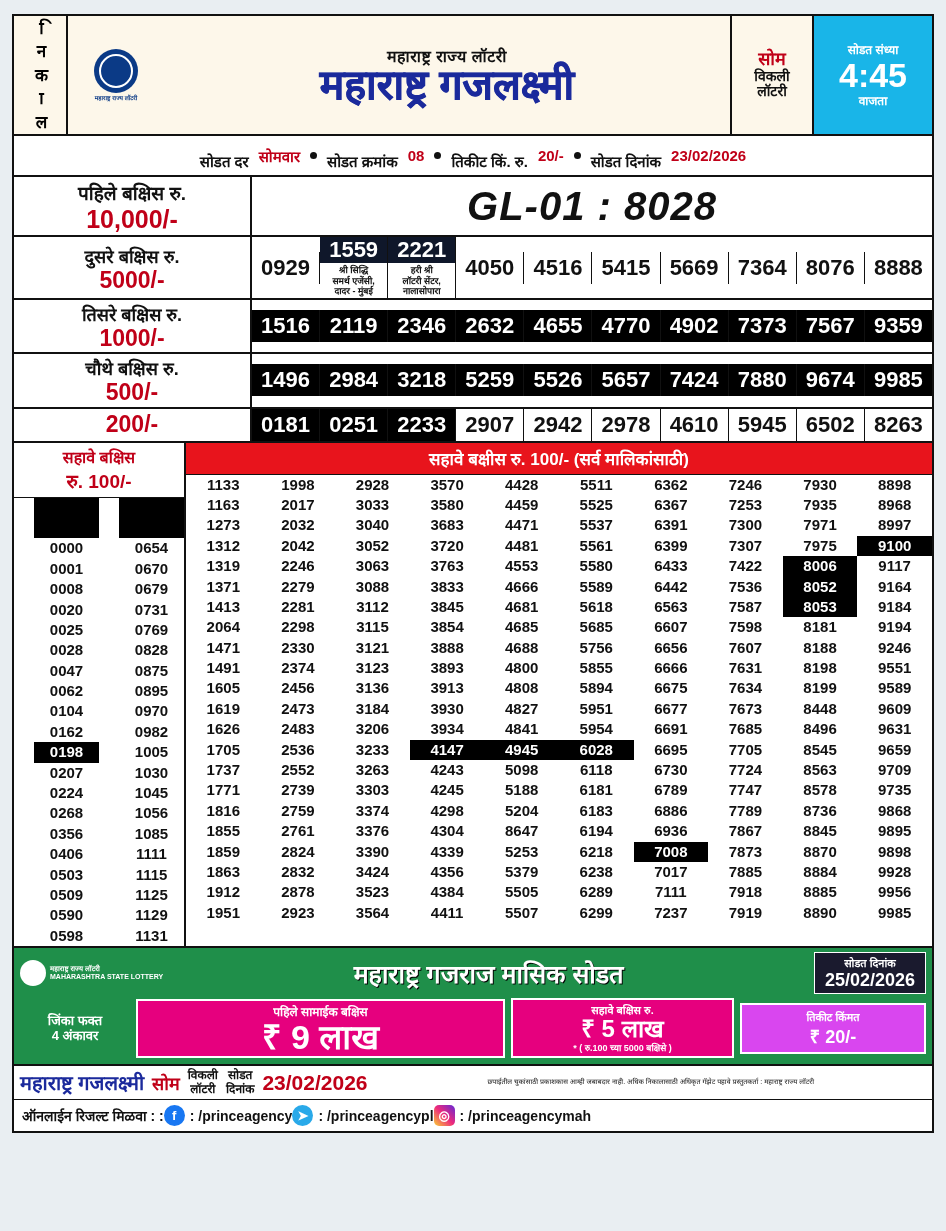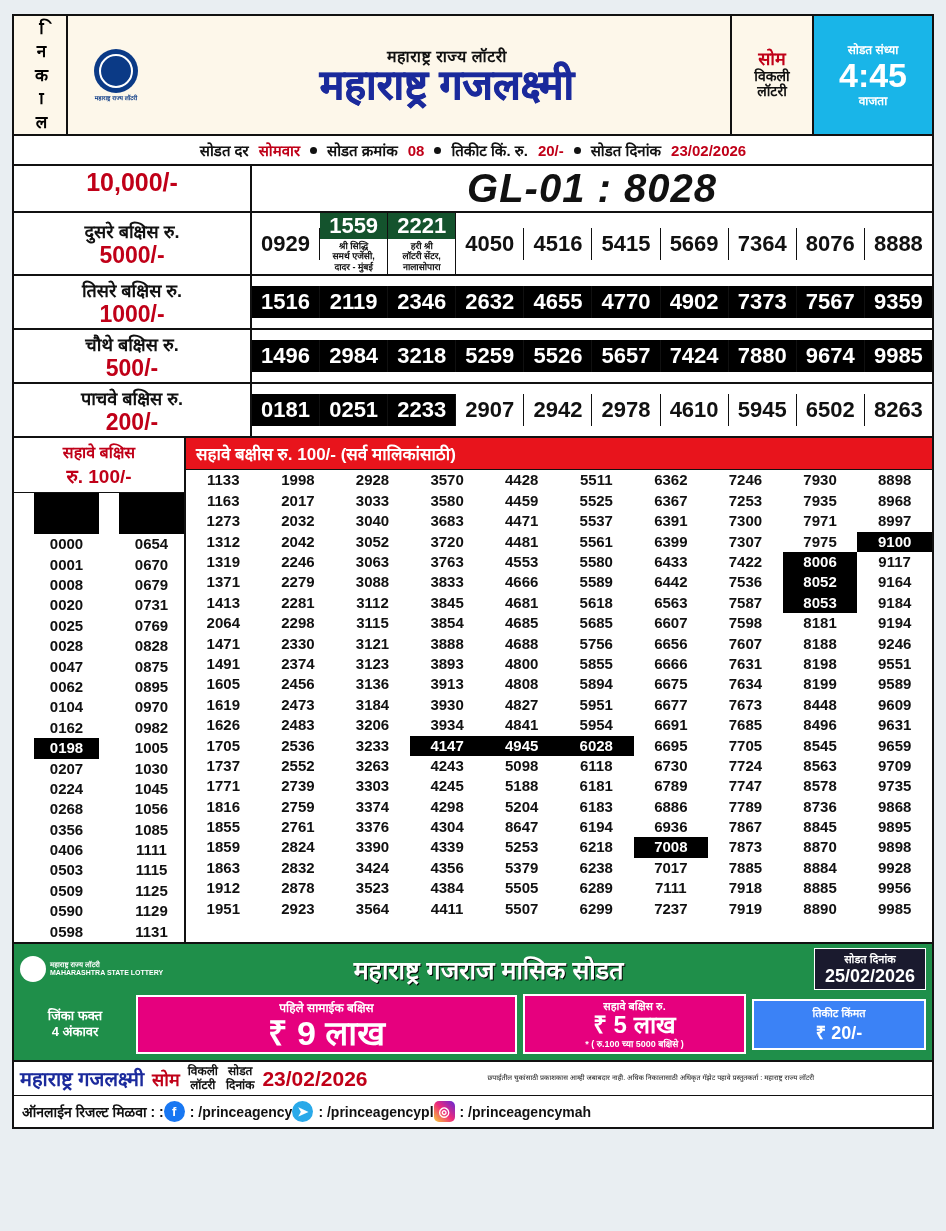--- a/index.html
+++ b/index.html
@@ -38,21 +38,21 @@
     display:flex;flex-direction:column;align-items:center;justify-content:center;}
   .hdr-time .t1{font-size:12px;font-weight:bold;}
   .hdr-time .t2{font-size:34px;font-weight:bold;line-height:1;}
   .hdr-time .t3{font-size:12px;font-weight:bold;}
   
   .strip{
     display:flex;align-items:center;justify-content:center;gap:10px;
     font-size:15px;font-weight:bold;background:#fff;border-bottom:2px solid #111;padding:4px 0;
   }
   .strip .red{color:#c00018;}
-  .strip .blk{color:#111;}
+  .strip .blk{color:#111;margin-top:11px;}
   .dot{width:7px;height:7px;border-radius:50%;background:#111;display:inline-block;}
   
   .first{display:flex;border-bottom:2px solid #111;}
   .first-left{width:236px;border-right:2px solid #111;text-align:center;padding:3px 0;}
   .first-left .a{font-size:19px;font-weight:bold;color:#111;}
   .first-left .b{font-size:25px;font-weight:bold;color:#c00018;line-height:1.05;}
   .first-right{flex:1;display:flex;align-items:center;justify-content:center;}
   .first-right .num{font-size:40px;font-weight:bold;letter-spacing:1px;color:#111;font-style:italic;}
   
   .common{background:#101a5c;color:#fff;text-align:center;font-size:14px;font-weight:bold;padding:4px 0;
@@ -64,34 +64,34 @@
   .plabel .a{font-size:18px;font-weight:bold;color:#111;}
   .plabel .b{font-size:23px;font-weight:bold;color:#c00018;line-height:1.05;}
   .pnums{flex:1;display:flex;align-items:center;}
   .pcell{
     flex:1;border-right:1px solid #111;display:flex;align-items:center;justify-content:center;
     font-size:22px;font-weight:bold;color:#111;padding:3px 0;
   }
   .pcell:last-child{border-right:none;}
   .pcell.inv{background:#000;color:#fff;}
   .pcell.agency{flex-direction:column;justify-content:flex-start;padding:0;}
-  .agency .top{width:100%;text-align:center;background:#14532d;color:#fff;font-size:22px;font-weight:bold;}
+  .agency .top{width:100%;text-align:center;background:#0f172a;color:#fff;font-size:22px;font-weight:bold;}
   .agency .ad{font-size:9px;font-weight:bold;color:#111;line-height:1.15;text-align:center;padding:2px 1px;}
   
   .row2 .pcell{font-size:22px;}
   
   .sixth{display:flex;border-bottom:2px solid #111;}
   .sixth-left{width:170px;border-right:2px solid #111;}
   .sixth-left .cap{background:#fff;text-align:center;padding:3px 0;border-bottom:1px solid #111;}
   .sixth-left .cap .a{font-size:16px;font-weight:bold;color:#c00018;}
   .sixth-left .cap .b{font-size:19px;font-weight:bold;color:#c00018;}
   .sixth-left .grid{display:flex;}
   .sixth-left .col{flex:1;margin-left:20px;}
   .sixth-right{flex:1;}
-  .sixth-banner{background:#e8141c;color:#fff;text-align:left;font-weight:bold;font-size:17px;padding:4px 10px;
+  .sixth-banner{background:#e8141c;color:#fff;text-align:center;font-weight:bold;font-size:17px;padding:4px 16px;
     border-bottom:1px solid #111;}
   .numgrid{display:flex;}
   .numcol{flex:1;}
   .cell{
     height:20.4px;line-height:20.4px;text-align:center;font-size:15px;font-weight:bold;
     color:#111;background:#fff;
   }
   .cell.inv{background:#000;color:#fff;}
   .cell.blank{background:#000;color:#000;}
   
@@ -107,21 +107,21 @@
   .promo-date .b{font-size:18px;font-weight:bold;}
   .promo-bottom{display:flex;align-items:center;gap:6px;margin-top:4px;}
   .promo-zinka{color:#fff;font-size:13px;font-weight:bold;text-align:center;line-height:1.2;width:110px;}
   .promo-big{flex:1;background:#e6007e;border:2px solid #fff;color:#fff;text-align:center;padding:2px 4px;}
   .promo-big .sm{font-size:12px;font-weight:bold;}
   .promo-big .lg{font-size:34px;font-weight:bold;line-height:1;}
   .promo-5l{width:215px;background:#e6007e;border:2px solid #fff;text-align:center;color:#fff;padding:2px;}
   .promo-5l .a{font-size:11px;font-weight:bold;}
   .promo-5l .b{font-size:24px;font-weight:bold;line-height:1;}
   .promo-5l .c{font-size:9px;font-weight:bold;}
-  .promo-ticket{width:150px;background:#3b82f6;color:#fff;text-align:center;padding:4px 10px;
+  .promo-ticket{width:150px;background:#d946ef;color:#fff;text-align:center;padding:4px 16px;
     border:2px solid #fff;}
   .promo-ticket .a{font-size:11px;font-weight:bold;}
   .promo-ticket .b{font-size:18px;font-weight:bold;}
   
   .foot1{display:flex;align-items:center;background:#fff;border-bottom:1px solid #111;padding:3px 6px;gap:8px;}
   .foot1 .f-title{font-size:20px;font-weight:bold;color:#1b2a9c;}
   .foot1 .f-som{font-size:18px;font-weight:bold;color:#c00018;}
   .foot1 .f-wkly{font-size:12px;font-weight:bold;color:#111;line-height:1.1;text-align:center;}
   .foot1 .f-dl{font-size:12px;font-weight:bold;color:#111;line-height:1.1;text-align:center;}
   .foot1 .f-date{font-size:21px;font-weight:bold;color:#c00018;}
@@ -175,20 +175,21 @@
       <span class="dot"></span>
       <span class="blk">तिकीट किं. रु.</span>
       <span class="red">20/-</span>
       <span class="dot"></span>
       <span class="blk">सोडत दिनांक</span>
       <span class="red">23/02/2026</span>
     </div>
 
     <div class="first">
       <div class="first-left">
+        <div class="a">पहिले बक्षिस रु.</div>
         <div class="b">10,000/-</div>
       </div>
       <div class="first-right">
         <div class="num">GL-01 : 8028</div>
       </div>
     </div>
 
 
     <div id="prize-rows">
         <div class="prow row2">
@@ -254,21 +255,20 @@
             <div class="pcell inv">5526</div>
             <div class="pcell inv">5657</div>
             <div class="pcell inv">7424</div>
             <div class="pcell inv">7880</div>
             <div class="pcell inv">9674</div>
             <div class="pcell inv">9985</div>
           </div>
         </div>
         <div class="prow">
           <div class="plabel">
-            <div class="a">पाचवे बक्षिस रु.</div>
             <div class="b">200/-</div>
           </div>
           <div class="pnums">
             <div class="pcell inv">0181</div>
             <div class="pcell inv">0251</div>
             <div class="pcell inv">2233</div>
             <div class="pcell">2907</div>
             <div class="pcell">2942</div>
             <div class="pcell">2978</div>
             <div class="pcell">4610</div>

